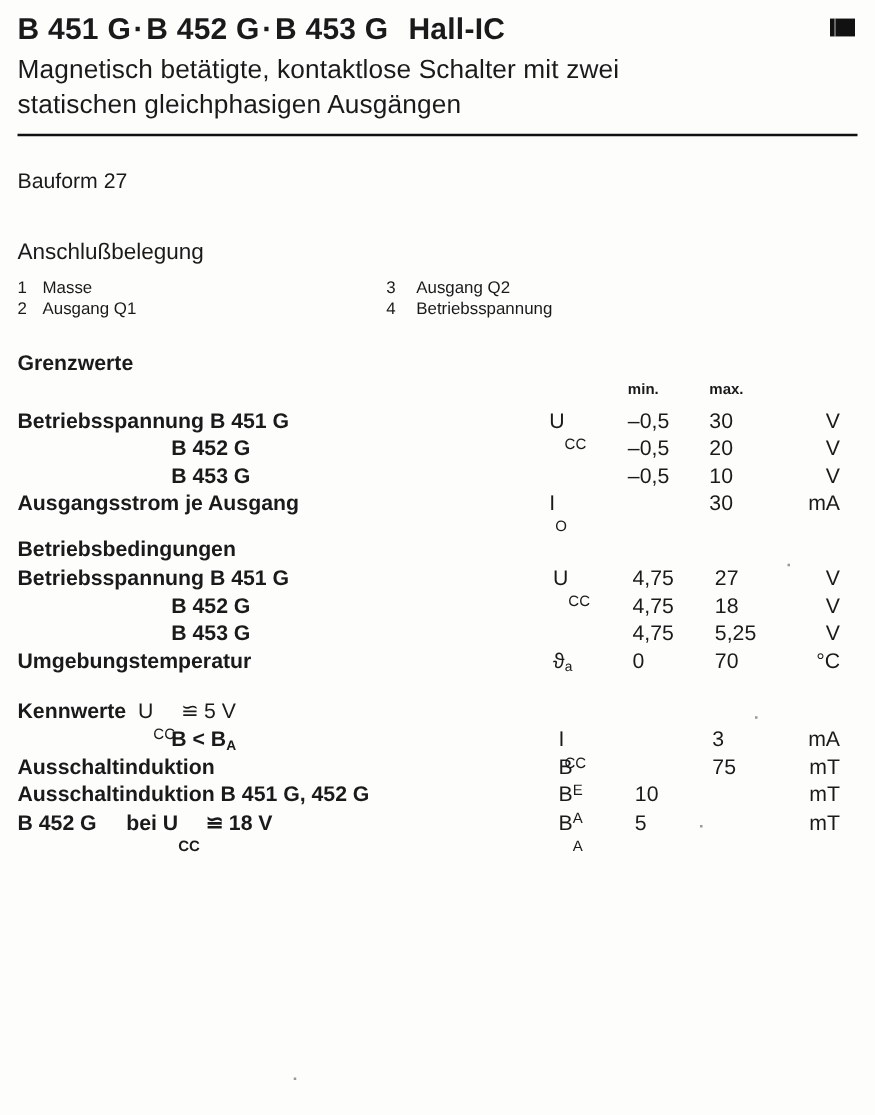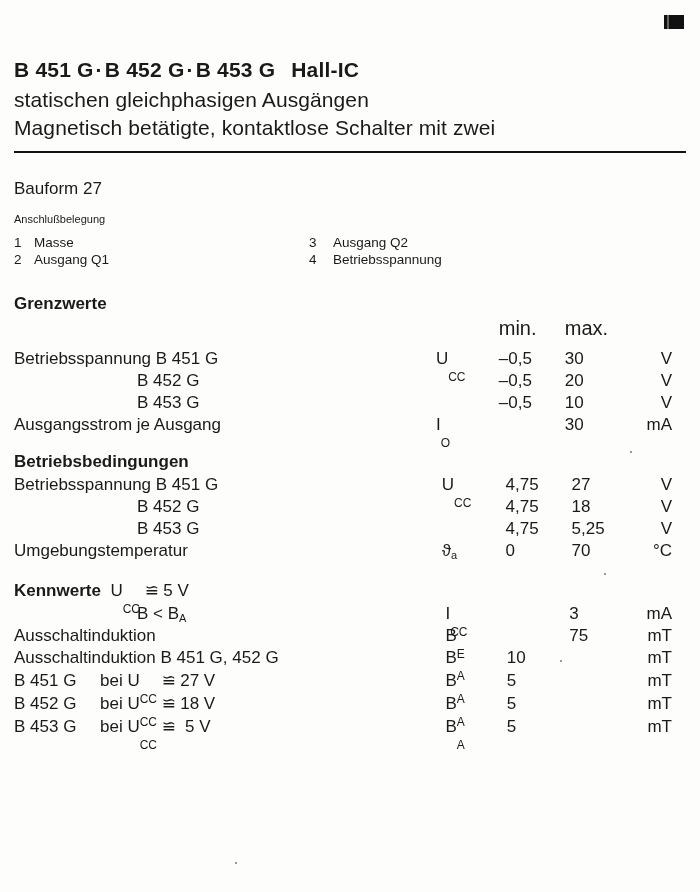--- a/index.html
+++ b/index.html
@@ -21,25 +21,24 @@
     width: 700px;
   }
 
   
   .title-row {
     display: flex;
     align-items: flex-start;
     justify-content: space-between;
   }
   .title-main {
-    font-size: 21px;
+    font-size: 24px;
     font-weight: bold;
     letter-spacing: 0.2px;
     white-space: nowrap;
-    margin-top: 48px;
   }
   .title-main .sep {
     font-weight: bold;
     padding: 0 2px;
   }
   .title-main .hallic {
     padding-left: 16px;
   }
   .marker {
     width: 20px;
@@ -60,22 +59,22 @@
     margin-top: 10px;
   }
 
   
   .bauform {
     font-size: 17px;
     margin-top: 26px;
   }
 
   .pinhead {
-    font-size: 11px;
-    margin-top: 14px;
+    font-size: 18px;
+    margin-top: 36px;
   }
   .pin-table {
     margin-top: 9px;
     font-size: 13.5px;
     width: 100%;
     border-collapse: collapse;
   }
   .pin-table td {
     padding: 1px 0;
     vertical-align: top;
@@ -99,27 +98,28 @@
   table.data {
     width: 100%;
     border-collapse: collapse;
     font-size: 17px;
   }
   table.data td {
     padding: 1px 0;
     vertical-align: baseline;
     white-space: nowrap;
   }
-  .c-desc  { width: 345px; }
+  .c-desc  { width: 345px; font-weight: bold; }
   .c-sym   { width: 70px; }
   .c-min   { width: 72px; }
   .c-max   { width: 90px; }
   .c-unit  { text-align: right; padding-right: 14px !important; }
   .minmax-head {
-    font-size: 20px;
+    font-size: 12px;
+    font-weight: bold;
   }
   .indent { padding-left: 123px !important; }
   .sub { font-size: 12px; vertical-align: baseline; position: relative; top: 17px; }
   .subsm { font-size: 11px; position: relative; top: 3px; }
   .eq { letter-spacing: -0.5px; }
   .tri { font-size: 15px; }
   .speck {
     position: absolute;
     width: 2px; height: 2px;
     background: #999;
@@ -132,22 +132,22 @@
 <div class="page">
 
   <div class="title-row">
     <div class="title-main">
       <span>B 451 G</span><span class="sep">·</span><span>B 452 G</span><span class="sep">·</span><span>B 453 G</span><span class="hallic">Hall-IC</span>
     </div>
     <div class="marker"></div>
   </div>
 
   <div class="subtitle">
+    <div>Magnetisch betätigte, kontaktlose Schalter mit zwei</div>
     <div>statischen gleichphasigen Ausgängen</div>
-    <div>Magnetisch betätigte, kontaktlose Schalter mit zwei</div>
   </div>
 
   <div class="rule"></div>
 
   <div class="bauform">Bauform 27</div>
 
   <div class="pinhead">Anschlußbelegung</div>
   <table class="pin-table">
     <tbody>
       <tr>
@@ -265,40 +265,26 @@
         <td class="c-unit">mT</td>
       </tr>
       <tr>
         <td class="c-desc">Ausschaltinduktion B 451 G, 452 G</td>
         <td class="c-sym">B<span class="sub">A</span></td>
         <td class="c-min">10</td>
         <td class="c-max"></td>
         <td class="c-unit">mT</td>
       </tr>
       <tr>
-        <td class="c-desc">B 451 G&nbsp;&nbsp;&nbsp;&nbsp;&nbsp;bei U<span class="sub">CC</span> <span class="eq">≌</span> 27 V</td>
-        <td class="c-sym">B<span class="sub">A</span></td>
-        <td class="c-min">5</td>
-        <td class="c-max"></td>
-        <td class="c-unit">mT</td>
-      </tr>
-      <tr>
         <td class="c-desc">B 452 G&nbsp;&nbsp;&nbsp;&nbsp;&nbsp;bei U<span class="sub">CC</span> <span class="eq">≌</span> 18 V</td>
         <td class="c-sym">B<span class="sub">A</span></td>
         <td class="c-min">5</td>
         <td class="c-max"></td>
         <td class="c-unit">mT</td>
       </tr>
-      <tr>
-        <td class="c-desc">B 453 G&nbsp;&nbsp;&nbsp;&nbsp;&nbsp;bei U<span class="sub">CC</span> <span class="eq">≌</span>&nbsp; 5 V</td>
-        <td class="c-sym">B<span class="sub">A</span></td>
-        <td class="c-min">5</td>
-        <td class="c-max"></td>
-        <td class="c-unit">mT</td>
-      </tr>
     </tbody>
   </table>
 
 </div>
 
 <span class="speck" style="left:630px; top:451px;"></span>
 <span class="speck" style="left:604px; top:573px;"></span>
 <span class="speck" style="left:560px; top:660px;"></span>
 <span class="speck" style="left:235px; top:862px;"></span>
 

